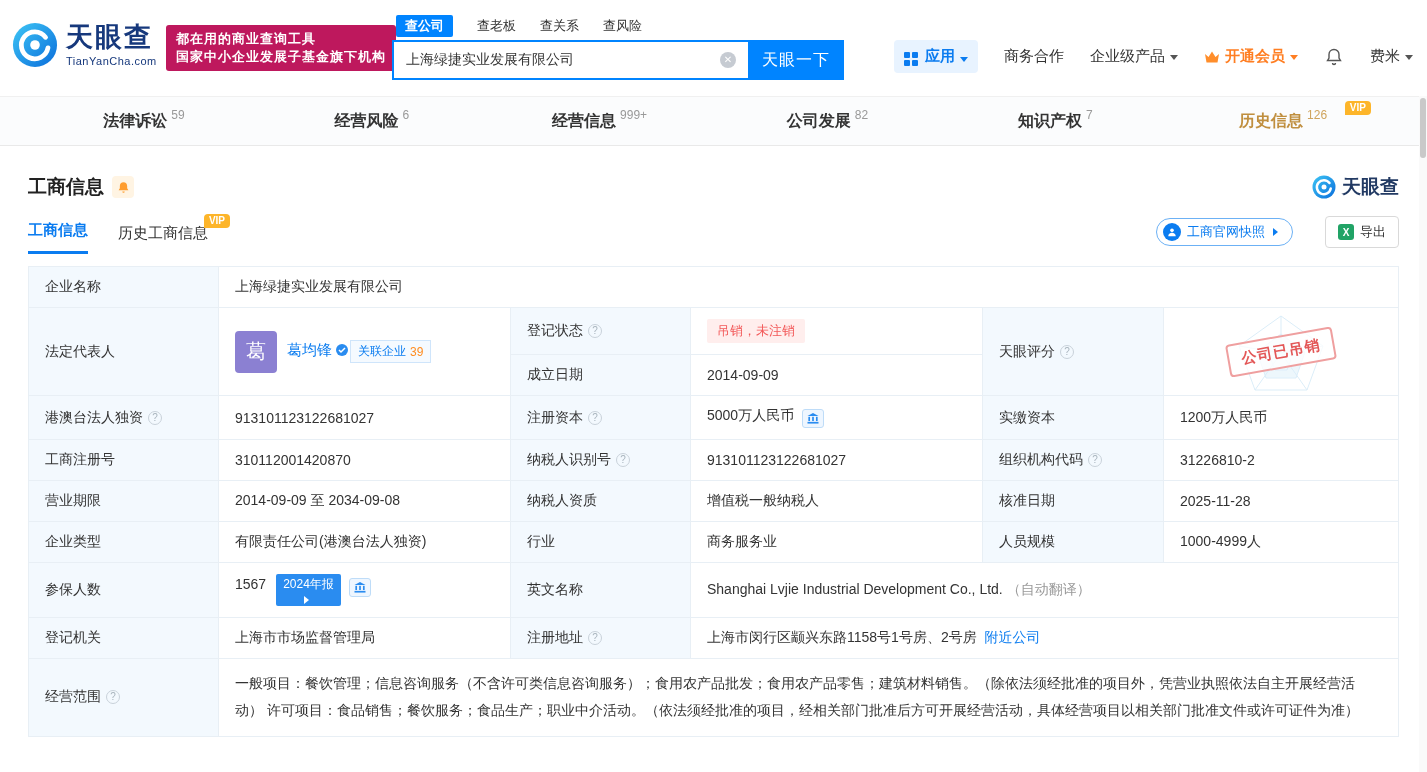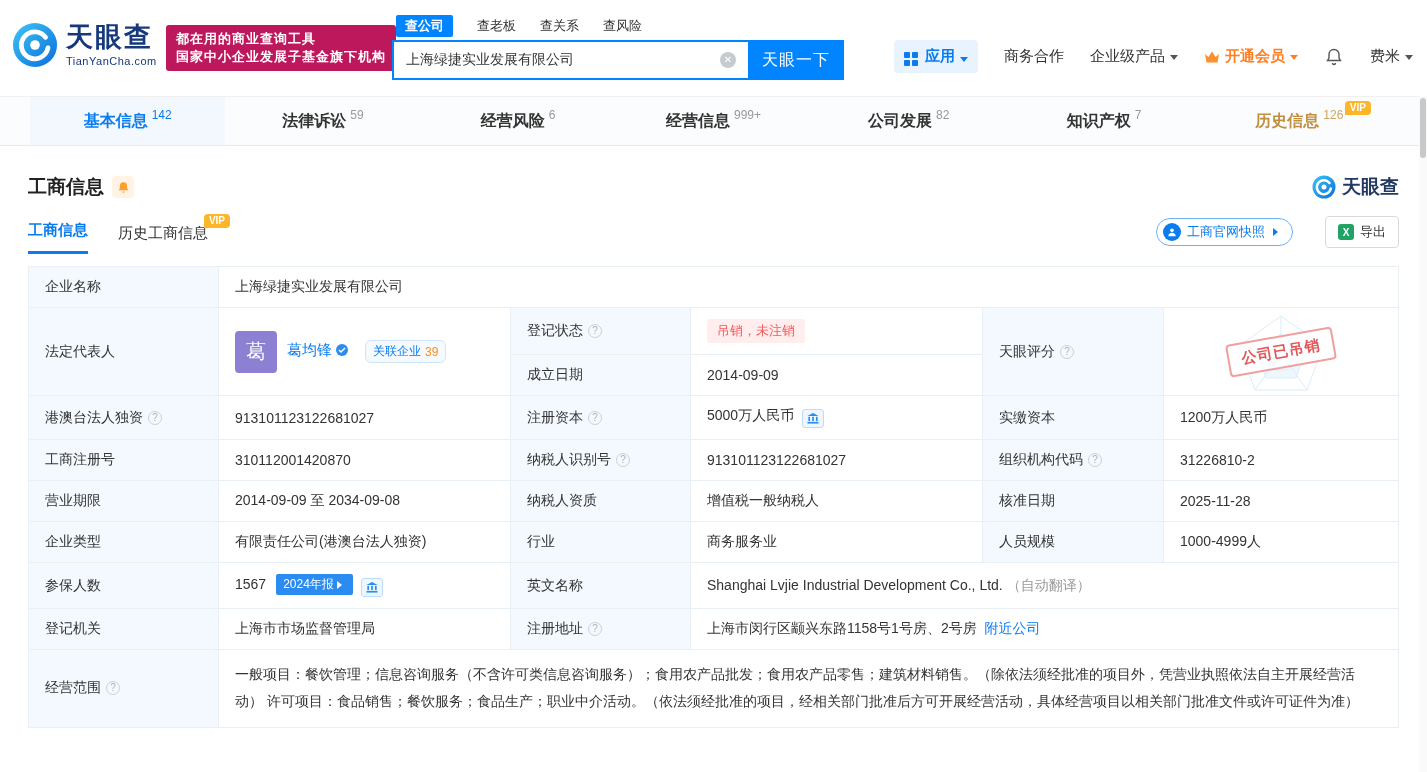--- a/index.html
+++ b/index.html
@@ -67,27 +67,27 @@
   
   .info-table {width:100%; border-collapse:collapse; margin-top:12px; table-layout:fixed;}
   .info-table td {border:1px solid #e8eff5; font-size:14px; padding:11px 16px; color:#333; vertical-align:middle; word-break:break-all;}
   td.label {background:#f3f9fe;}
   .q-icon {display:inline-block; width:14px; height:14px; border:1px solid #c9d2da; border-radius:50%; color:#a8b4bd; font-size:10px; line-height:12px; text-align:center; margin-left:5px; vertical-align:1px; cursor:pointer;}
   .status-chip {display:inline-block; background:#ffeeed; color:#f35a5a; padding:3px 10px; font-size:13px; border-radius:2px;}
   .rep {display:flex; align-items:center; gap:10px;}
   .avatar {width:42px; height:42px; background:#8b80d2; border-radius:4px; color:#fff; font-size:20px; display:flex; align-items:center; justify-content:center; cursor:pointer; flex:none;}
   .rep-name {color:#0b7cf0; font-size:15px; cursor:pointer;}
   .cert-icon {margin-left:3px; vertical-align:-2px;}
-  .rel-chip {display:inline-flex; align-items:center; gap:4px; border:1px solid #cfe5fb; background:#f5faff; border-radius:6px; padding:2px 7px; font-size:12px; color:#0b7cf0; cursor:pointer; margin-left:16px; white-space:nowrap;}
+  .rel-chip {display:inline-flex; align-items:center; gap:4px; border:1px solid #cfe5fb; background:#f5faff; border-radius:0; padding:2px 7px; font-size:12px; color:#0b7cf0; cursor:pointer; margin-left:1px; white-space:nowrap;}
   .rel-count {color:#ff8c1f;}
   .score-cell {position:relative; overflow:hidden;}
   .radar {position:absolute; left:50%; top:2px; transform:translateX(-50%); opacity:.75;}
   .stamp {position:absolute; left:50%; top:50%; transform:translate(-50%,-50%) rotate(-10deg); color:#e35757; border:2px solid #ef9f9f; background:rgba(255,255,255,.75); padding:5px 12px; font-size:15px; font-weight:bold; border-radius:4px; letter-spacing:1px; white-space:nowrap;}
   .bank-box {display:inline-flex; width:22px; height:19px; border:1px solid #bedcf8; background:#eef6ff; border-radius:3px; align-items:center; justify-content:center; margin-left:8px; vertical-align:-4px; cursor:pointer;}
-  .report-badge {display:inline-flex; align-items:center; background:#2a8cf0; color:#fff; font-size:12px; padding:2px 7px; border-radius:2px; margin-left:10px; cursor:pointer; gap:3px; vertical-align:1px;}
+  .report-badge {display:inline-flex; align-items:center; background:#2a8cf0; color:#fff; font-size:12px; padding:2px 7px; border-radius:2px; margin-left:10px; cursor:pointer; gap:3px; vertical-align:1px;flex-direction:column;}
   .report-badge .arrow-right {border-left-color:#fff; margin:0;}
   .link {color:#0b7cf0; cursor:pointer;}
   .muted {color:#999;}
   .scope-cell {line-height:1.95;}
 
   
   .scrollbar {position:absolute; right:0; top:96px; width:8px; height:676px; background:#fafafa;}
   .scroll-thumb {width:6px; height:60px; margin:2px auto 0; background:#c9c9c9; border-radius:3px;}
 </style>
 </head>
@@ -165,24 +165,20 @@
       </svg>
     </div>
     <div class="nav-item">
       <span>费米</span>
       <span class="caret"></span>
     </div>
   </nav>
 </header>
 
 <nav class="main-tabs">
-  <div class="mtab active">
-    <span>基本信息</span>
-    <span class="mtab-count">142</span>
-  </div>
   <div class="mtab">
     <span>法律诉讼</span>
     <span class="mtab-count">59</span>
   </div>
   <div class="mtab">
     <span>经营风险</span>
     <span class="mtab-count">6</span>
   </div>
   <div class="mtab">
     <span>经营信息</span>

